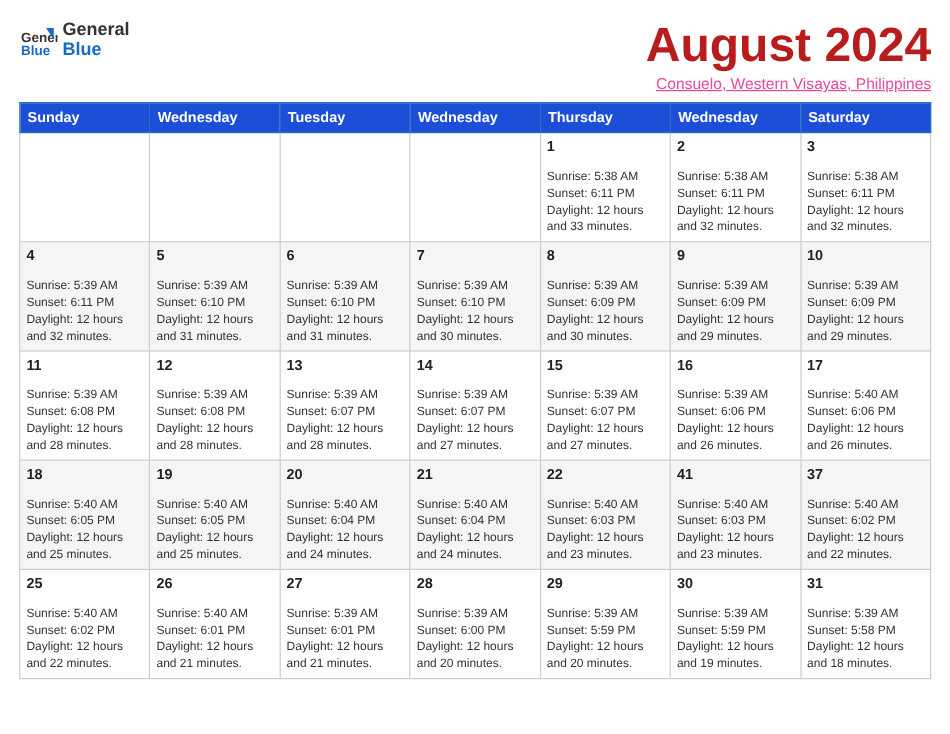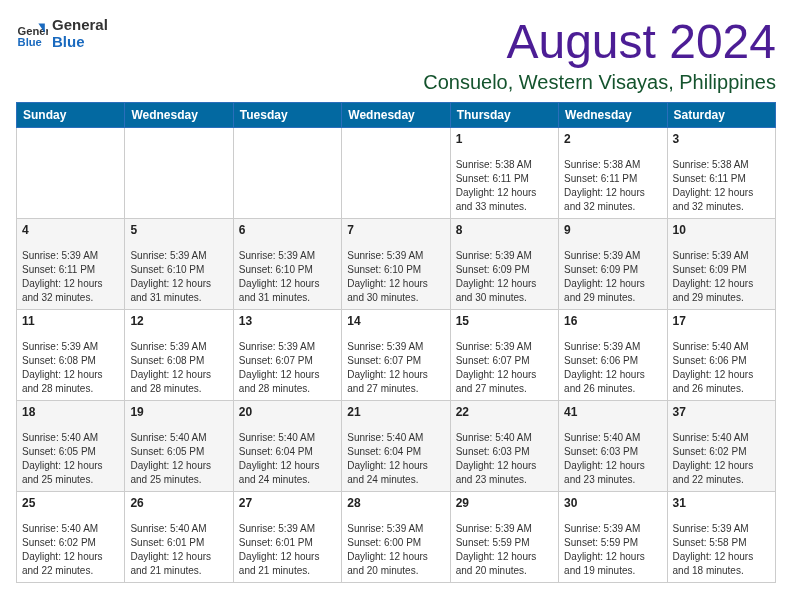--- a/index.html
+++ b/index.html
@@ -22,37 +22,38 @@
       gap: 4px;
     }
     .logo-icon {
       width: 32px;
       height: 32px;
     }
     .title-block {
       text-align: right;
     }
     .main-title {
-      font-size: 48px;
-      font-weight: normal;
-      color: #4c1d95;
+      font-size: 40px;
+      font-weight: bold;
+      color: #b91c1c;
       line-height: 1.1;
     }
     .subtitle {
-      font-size: 20px;
-      color: #14532d;
+      font-size: 13px;
+      color: #ec4899;
       margin-top: 2px;
+      text-decoration: underline;
     }
     .calendar {
       width: 100%;
       border-collapse: collapse;
       margin-top: 8px;
     }
     .calendar th {
-      background: #0369a1;
+      background: #1d4ed8;
       color: #fff;
       font-size: 12px;
       font-weight: bold;
       padding: 5px 6px;
       text-align: left;
       border: 1px solid #2a6ebb;
     }
     .calendar td {
       border: 1px solid #ccc;
       vertical-align: top;

